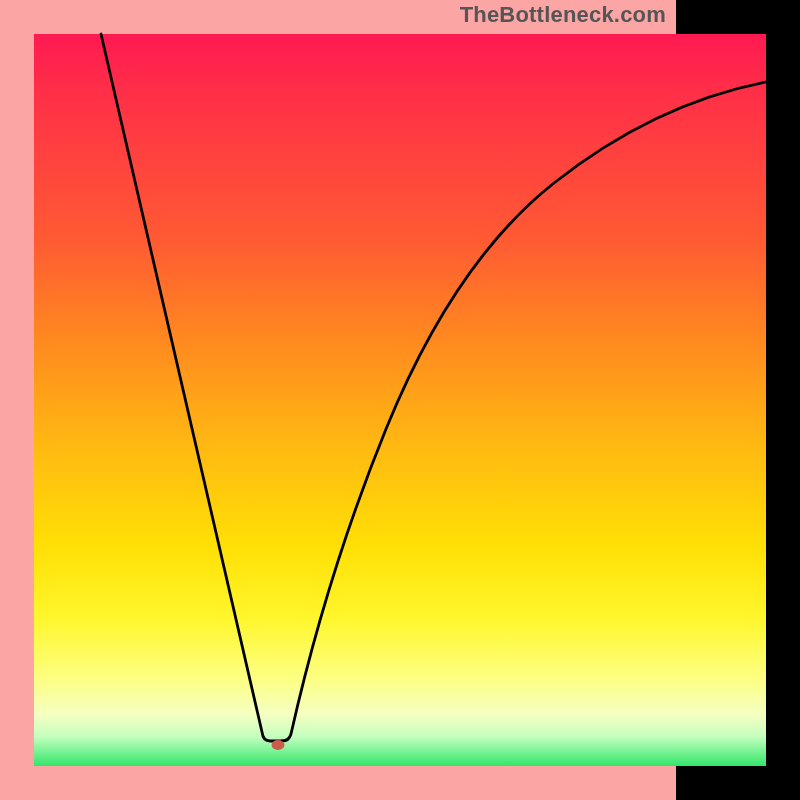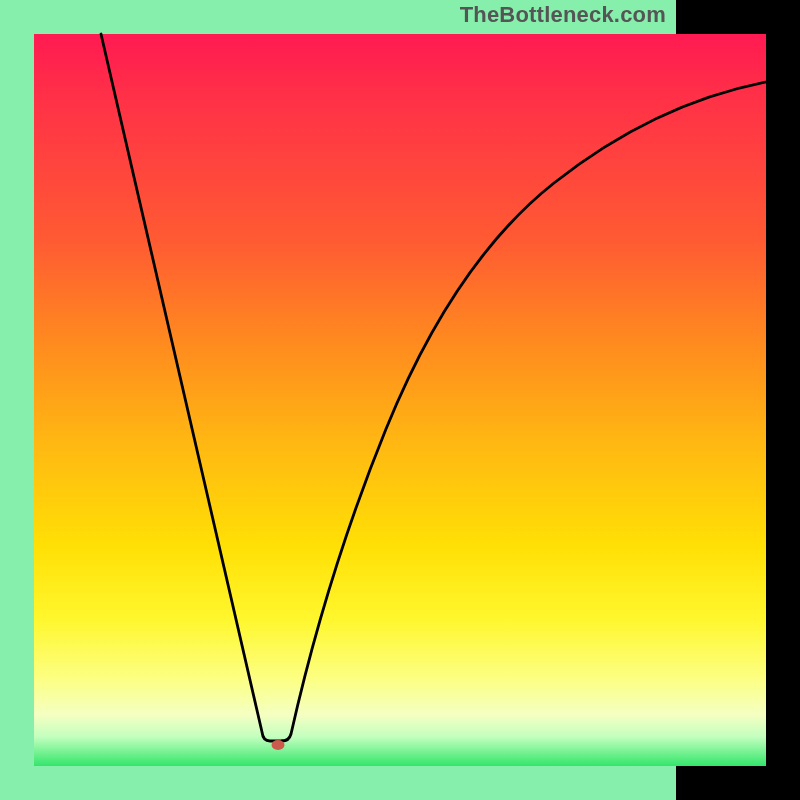--- a/index.html
+++ b/index.html
@@ -8,21 +8,21 @@
     width: 800px;
     height: 800px;
     background: #000;
     overflow: hidden;
     font-family: Arial, Helvetica, sans-serif;
   }
   .outer {
     position: relative;
     width: 676px;
     height: 800px;
-    background: #86efac;
+    background: #fca5a5;
   }
   .attribution {
     position: absolute;
     top: 2px;
     right: 10px;
     color: #555;
     font-size: 22px;
     font-weight: 600;
     letter-spacing: 0.2px;
   }

